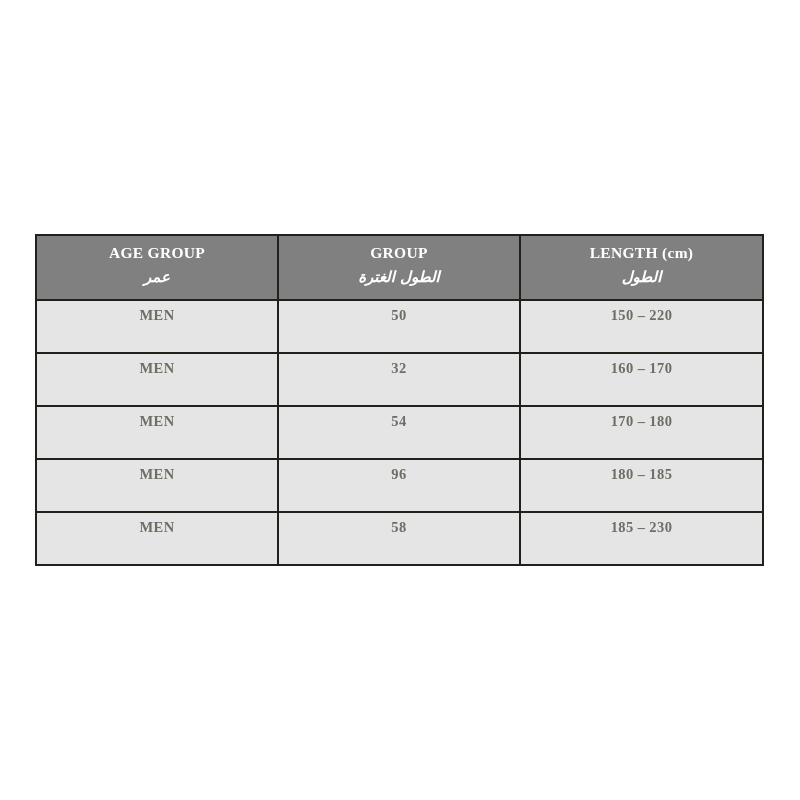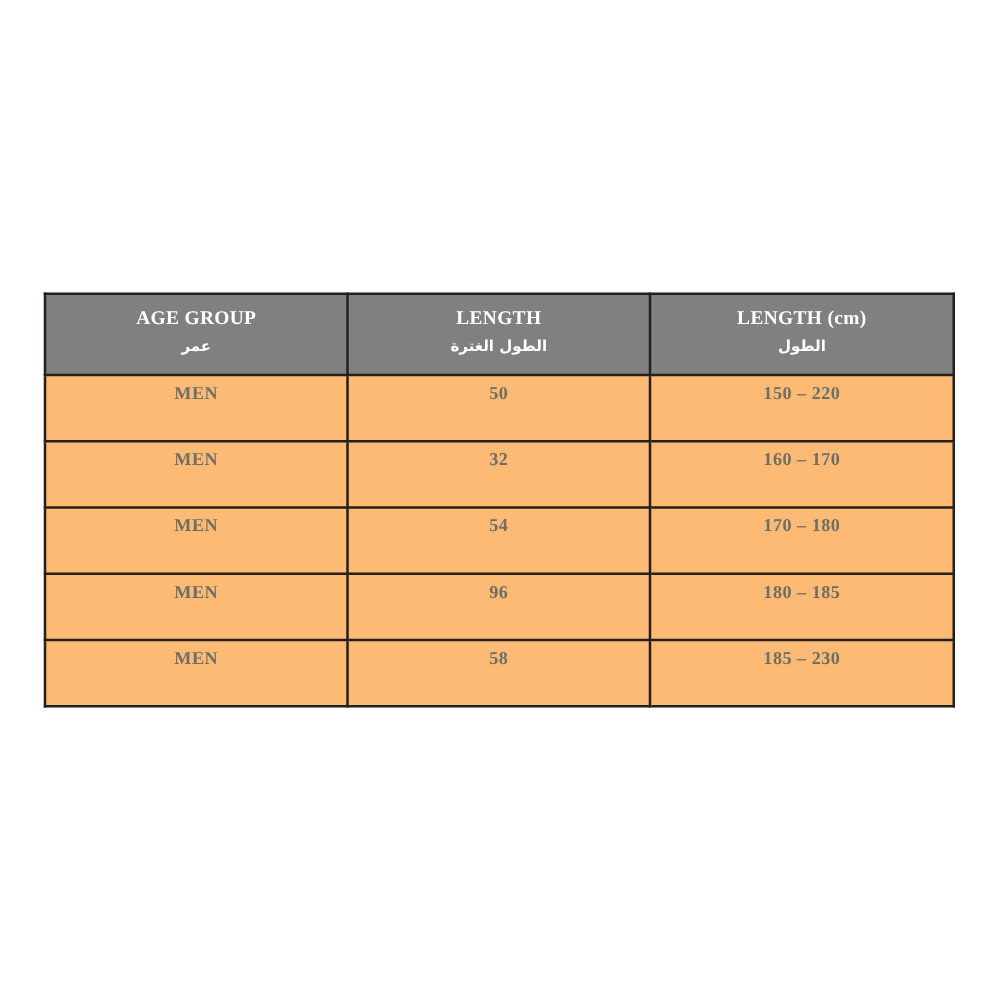--- a/index.html
+++ b/index.html
@@ -56,30 +56,31 @@
     letter-spacing: 0.3px;
     line-height: 1.15;
     white-space: nowrap;
   }
 
   .hdr-ar {
     display: block;
     direction: rtl;
     unicode-bidi: isolate;
     font-family: "DejaVu Sans", "Liberation Sans", sans-serif;
-    font-size: 12px;
+    font-size: 15px;
     font-weight: bold;
     line-height: 1.3;
     margin-top: 6px;
     white-space: nowrap;
+    font-style: italic;
   }
 
   
   .size-chart tbody td {
-    background: #fdba74;
+    background: #e5e5e5;
     border: 2px solid #231f1a;
     height: 51px;
     padding: 0 4px;
     text-align: center;
     vertical-align: top;
   }
 
   .cell-text {
     display: block;
     padding-top: 7px;
@@ -104,21 +105,21 @@
       <col class="col-length">
     </colgroup>
 
     <thead>
       <tr>
         <th>
           <span class="hdr-en">AGE GROUP</span>
           <span class="hdr-ar">عمر</span>
         </th>
         <th>
-          <span class="hdr-en">LENGTH</span>
+          <span class="hdr-en">GROUP</span>
           <span class="hdr-ar">الطول الغترة</span>
         </th>
         <th>
           <span class="hdr-en">LENGTH (cm)</span>
           <span class="hdr-ar">الطول</span>
         </th>
       </tr>
     </thead>
 
     <tbody>

